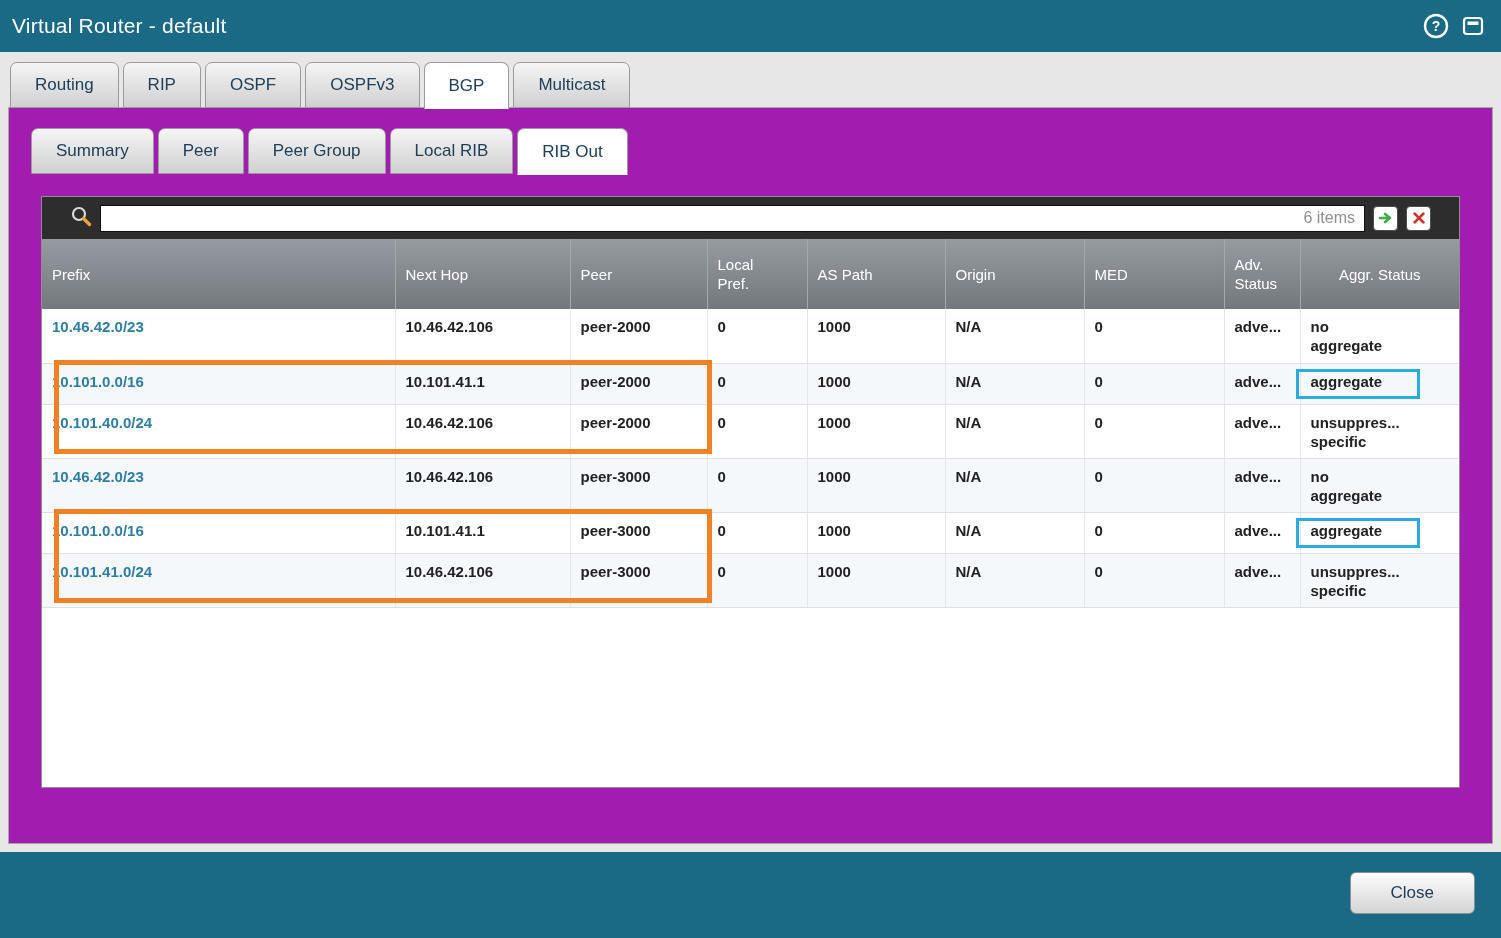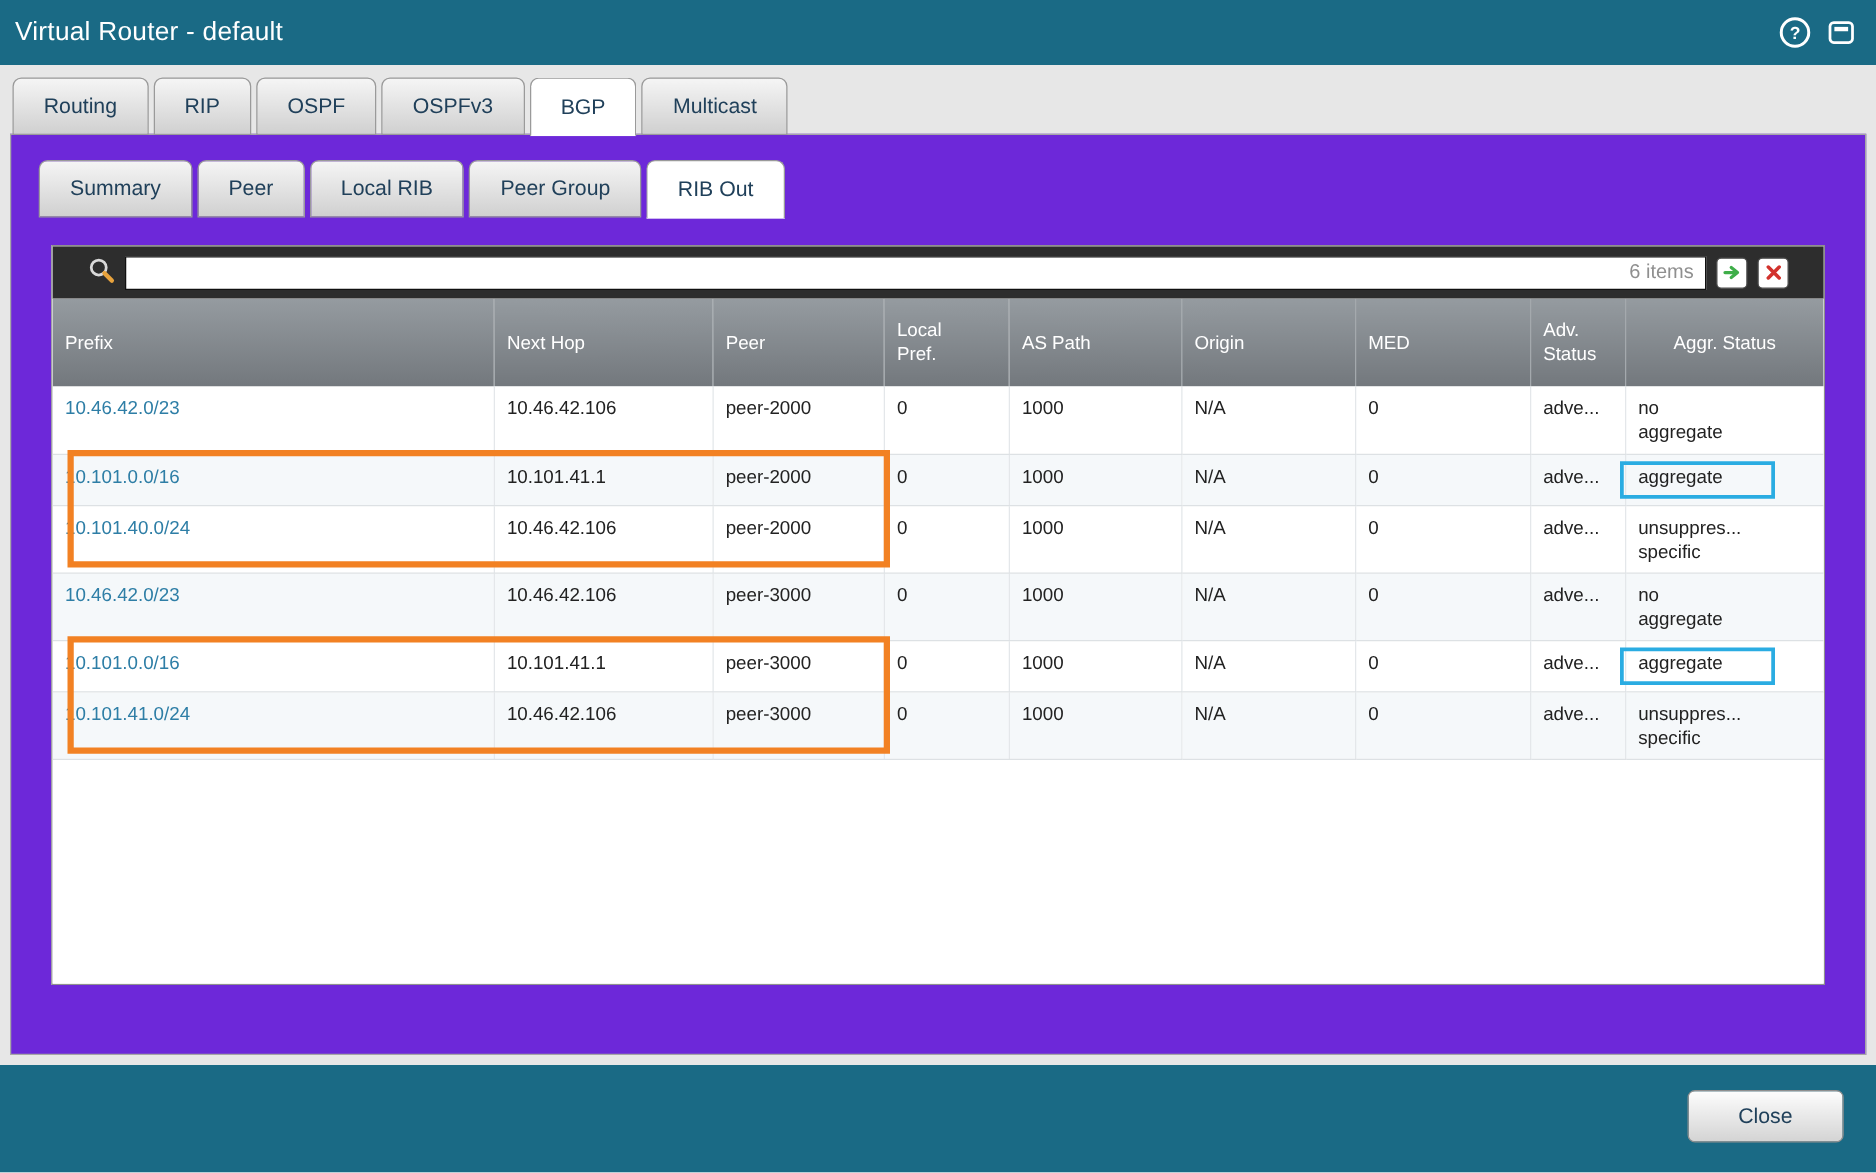--- a/index.html
+++ b/index.html
@@ -39,21 +39,21 @@
     height: 46px;
     white-space: nowrap;
   }
   .tab.active {
     background: #fff;
     border-bottom: 1px solid #fff;
     height: 47px;
   }
 
   .panel {
-    background: #6d28d9;
+    background: #a21caf;
     border: 1px solid #a6a6a6;
     height: 737px;
     margin-top: -1px;
     position: relative;
     z-index: 1;
   }
   .sub-tabs { display: flex; gap: 4px; margin: 20px 0 0 22px; height: 46px; position: relative; z-index: 2; }
 
   
   .table-panel {
@@ -118,20 +118,21 @@
   tbody td {
     font-size: 15px;
     color: #222;
     vertical-align: top;
     padding: 8px 10px 0 10px;
     border-bottom: 1px solid #dde1e4;
     border-right: 1px solid #e4e7ea;
     white-space: pre-line;
     line-height: 19px;
     overflow: hidden;
+    font-weight: bold;
   }
   tbody td:last-child { border-right: none; }
   tbody tr:nth-child(even) { background: #f5f8fa; }
   tbody tr.tall { height: 54px; }
   tbody tr.short { height: 41px; }
   td.cell-prefix { color: #2e7ea6; }
 
   
   .orange-box {
     position: absolute;
@@ -195,22 +196,22 @@
       <div class="tab">OSPF</div>
       <div class="tab">OSPFv3</div>
       <div class="tab active">BGP</div>
       <div class="tab">Multicast</div>
     </div>
 
   <div class="panel">
     <div class="sub-tabs" id="sub-tabs">
         <div class="tab">Summary</div>
         <div class="tab">Peer</div>
+        <div class="tab">Peer Group</div>
         <div class="tab">Local RIB</div>
-        <div class="tab">Peer Group</div>
         <div class="tab active">RIB Out</div>
       </div>
 
     <div class="table-panel">
       <div class="searchbar">
         <span>
           <svg width="22" height="22" viewBox="0 0 22 22">
             <circle cx="9" cy="9" r="6" fill="none" stroke="#d9d9d9" stroke-width="2.2"></circle>
             <line x1="13.5" y1="13.5" x2="19.5" y2="19.5" stroke="#e8a33d" stroke-width="3.4" stroke-linecap="round"></line>
           </svg>

